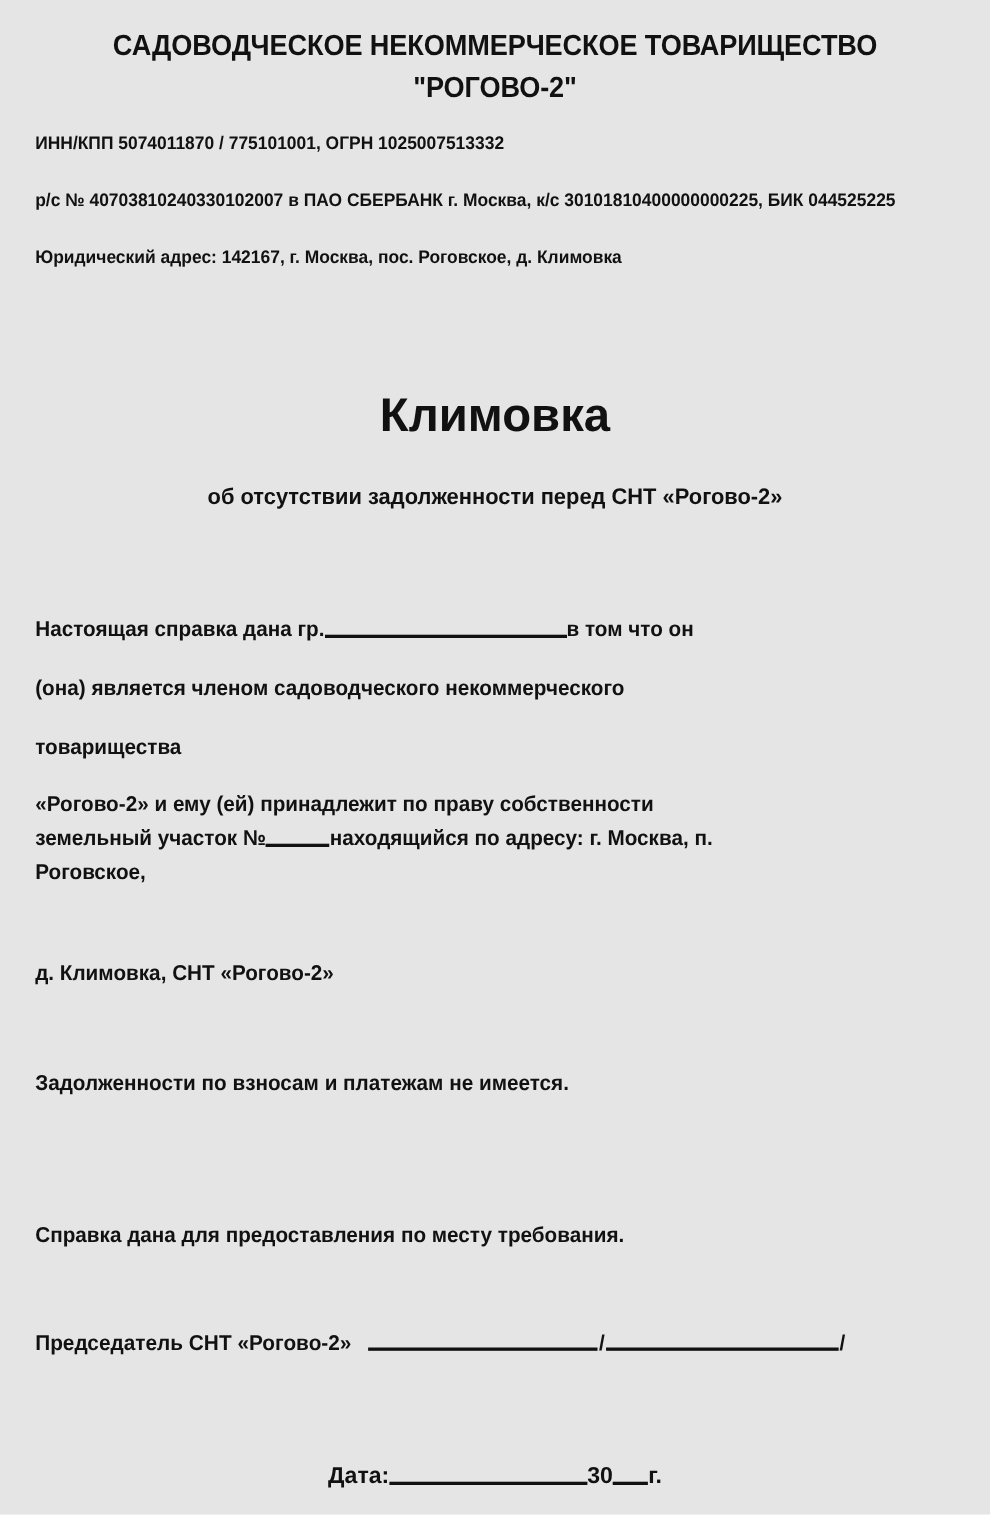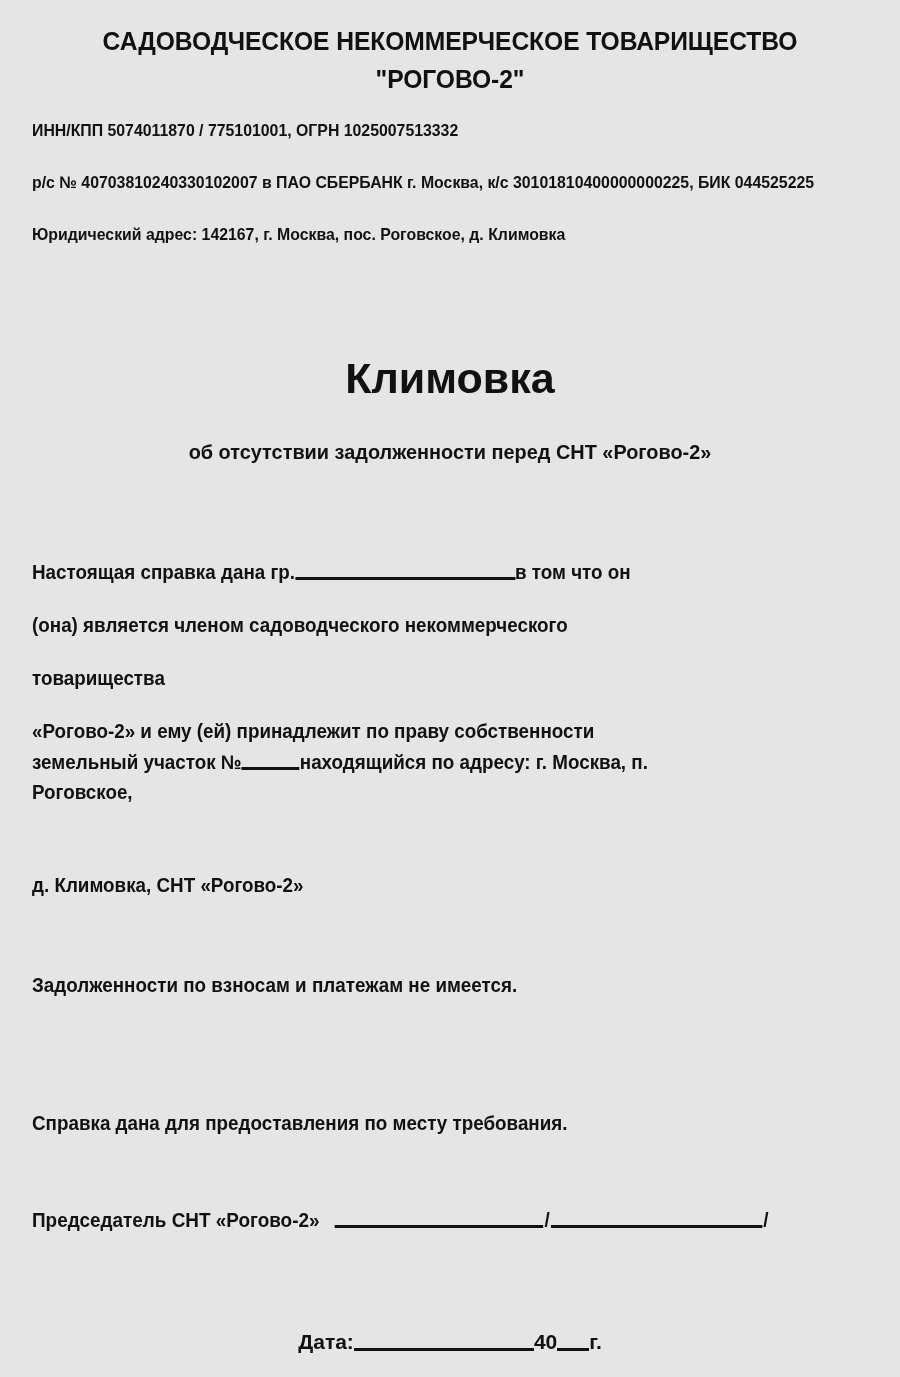--- a/index.html
+++ b/index.html
@@ -214,16 +214,16 @@
 
   <div class="body-block p-purpose">
     <div class="body-line">Справка дана для предоставления по месту требования.</div>
   </div>
 
   <div class="sign-row">
     <span class="sign-label">Председатель СНТ «Рогово-2»</span><span class="sign-blank sign-blank-1"></span><span class="slash">/</span><span class="sign-blank sign-blank-2"></span><span class="slash">/</span>
   </div>
 
   <div class="date-row">
-    <span>Дата:</span><span class="date-blank"></span><span>40</span><span class="year-blank"></span><span>г.</span>
+    <span>Дата:</span><span class="date-blank"></span><span>30</span><span class="year-blank"></span><span>г.</span>
   </div>
 
 </div>
 
 </body></html>

